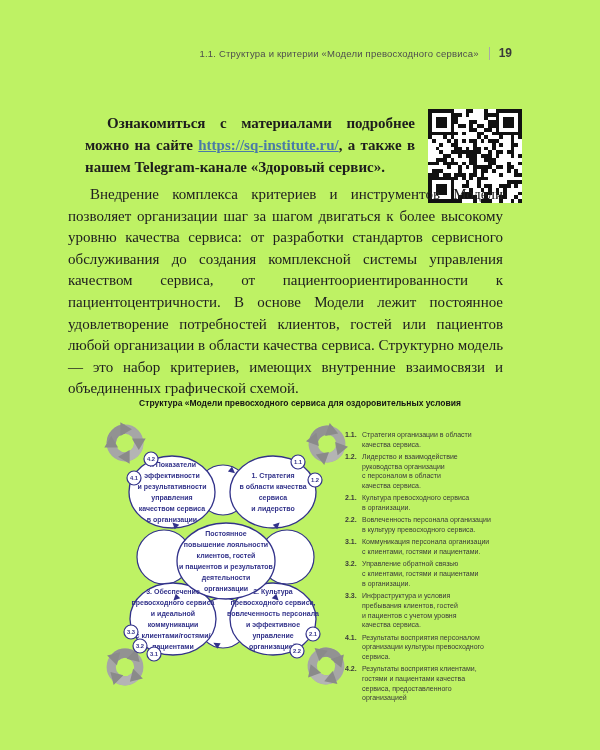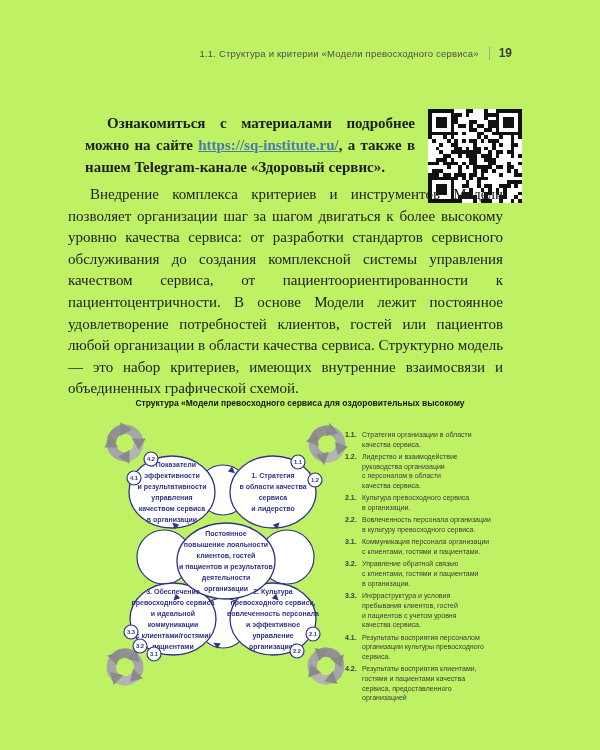--- a/index.html
+++ b/index.html
@@ -367,21 +367,21 @@
             <rect x="24" y="24" width="1" height="1"></rect>
           </g>
         </svg>
       </span>
     <span class="intro-text"><span>Ознакомиться с материалами подробнее можно на сайте </span><a href="#">https://sq-institute.ru/</a><span>, а также в нашем Telegram-канале «Здоровый сервис».</span></span>
   </div>
 
   <div class="body-par">Внедрение комплекса критериев и инструментов Модели позволяет организации шаг за шагом двигаться к более высокому уровню качества сервиса: от разработки стандартов сервисного обслуживания до создания комплексной системы управления качеством сервиса, от пациентоориентированности к пациентоцентричности. В основе Модели лежит постоянное удовлетворение потребностей клиентов, гостей или пациентов любой организации в области качества сервиса. Структурно модель — это набор критериев, имеющих внутренние взаимосвязи и объединенных графической схемой.</div>
 
   <div class="fig-title">
-    <div>Структура «Модели превосходного сервиса для оздоровительных высокому</div>
+    <div>Структура «Модели превосходного сервиса для оздоровительных условия</div>
   </div>
 
   <div class="diagram">
     <svg viewBox="0 0 272 305" xmlns="http://www.w3.org/2000/svg">
       <defs>
         <g id="gearIcon">
           <circle r="12" fill="none" stroke="#a6a6a6" stroke-width="8"></circle>
           <path d="M -12 0 A 12 12 0 0 1 0 -12" fill="none" stroke="#929292" stroke-width="8"></path>
           <path d="M 12 0 A 12 12 0 0 1 0 12" fill="none" stroke="#b4b4b4" stroke-width="8"></path>
           <g fill="#8a8a8a">

